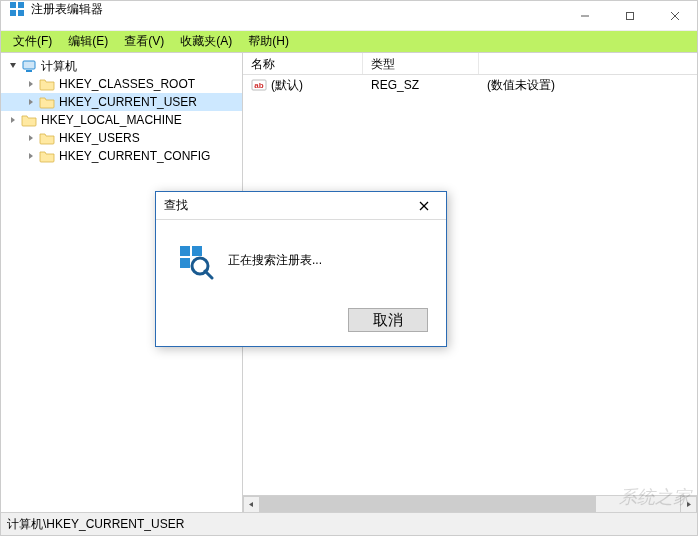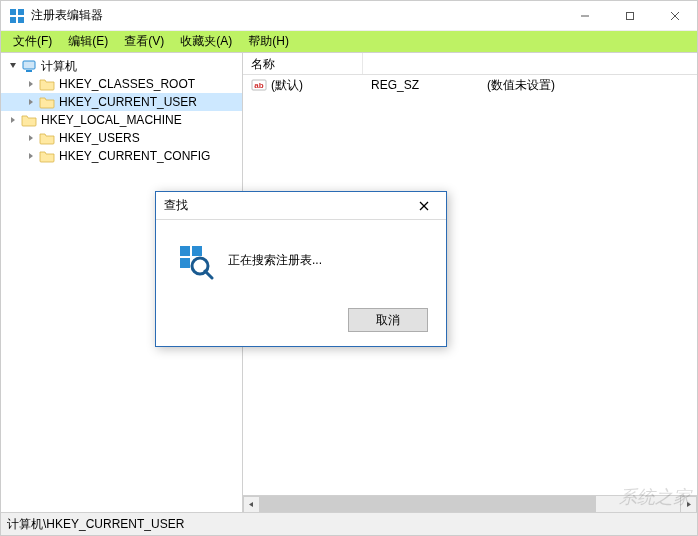--- a/index.html
+++ b/index.html
@@ -11,21 +11,21 @@
     height: 536px;
     overflow: hidden;
     position: relative;
     border: 1px solid #ccc;
   }
   
   .titlebar {
     height: 30px;
     background: #fff;
     display: flex;
-    align-items: center;
+    align-items: flex-start;
     padding: 0 0 0 8px;
     border-bottom: 1px solid #eee;
   }
   .titlebar .app-icon {
     width: 16px; height: 16px; margin-right: 6px;
     display: flex; align-items: center; justify-content: center;
   }
   .titlebar .title { flex: 0 0 auto; color: #000; font-size: 12px; }
   .titlebar .spacer { flex: 1; }
   .win-controls { display: flex; height: 100%; }
@@ -172,21 +172,21 @@
     justify-content: flex-end;
     padding-top: 28px;
   }
   .btn {
     min-width: 80px;
     height: 24px;
     border: 1px solid #adadad;
     background: #e1e1e1;
     display: flex; align-items: center; justify-content: center;
     color: #000;
-    font-size: 12px;
+    font-size: 15px;
   }
   
   .wm {
     position: absolute;
     right: 6px; bottom: 26px;
     color: rgba(0,0,0,0.15);
     font-size: 18px;
     font-style: italic;
     pointer-events: none;
   }
@@ -315,20 +315,21 @@
             </svg>
           </span>
           <span class="tree-label">HKEY_CURRENT_CONFIG</span>
         </div>
       </div>
   </div>
 
   <div class="list-pane">
     <div class="list-header">
       <div class="list-header-col col-name">名称</div>
+      <div class="list-header-col col-type">类型</div>
     </div>
     <div class="list-body" id="list-body">
         <div class="list-row">
           <div class="list-cell col-name">
             <span class="value-icon"><svg width="16" height="16" viewBox="0 0 16 16">
                 <rect x="1" y="3" width="14" height="10" rx="1" fill="#fff" stroke="#bcbcbc"></rect>
                 <text x="8" y="11" text-anchor="middle" font-size="8" fill="#d03030" font-family="Arial" font-weight="bold">ab</text>
               </svg></span>
             <span>(默认)</span>
           </div>

